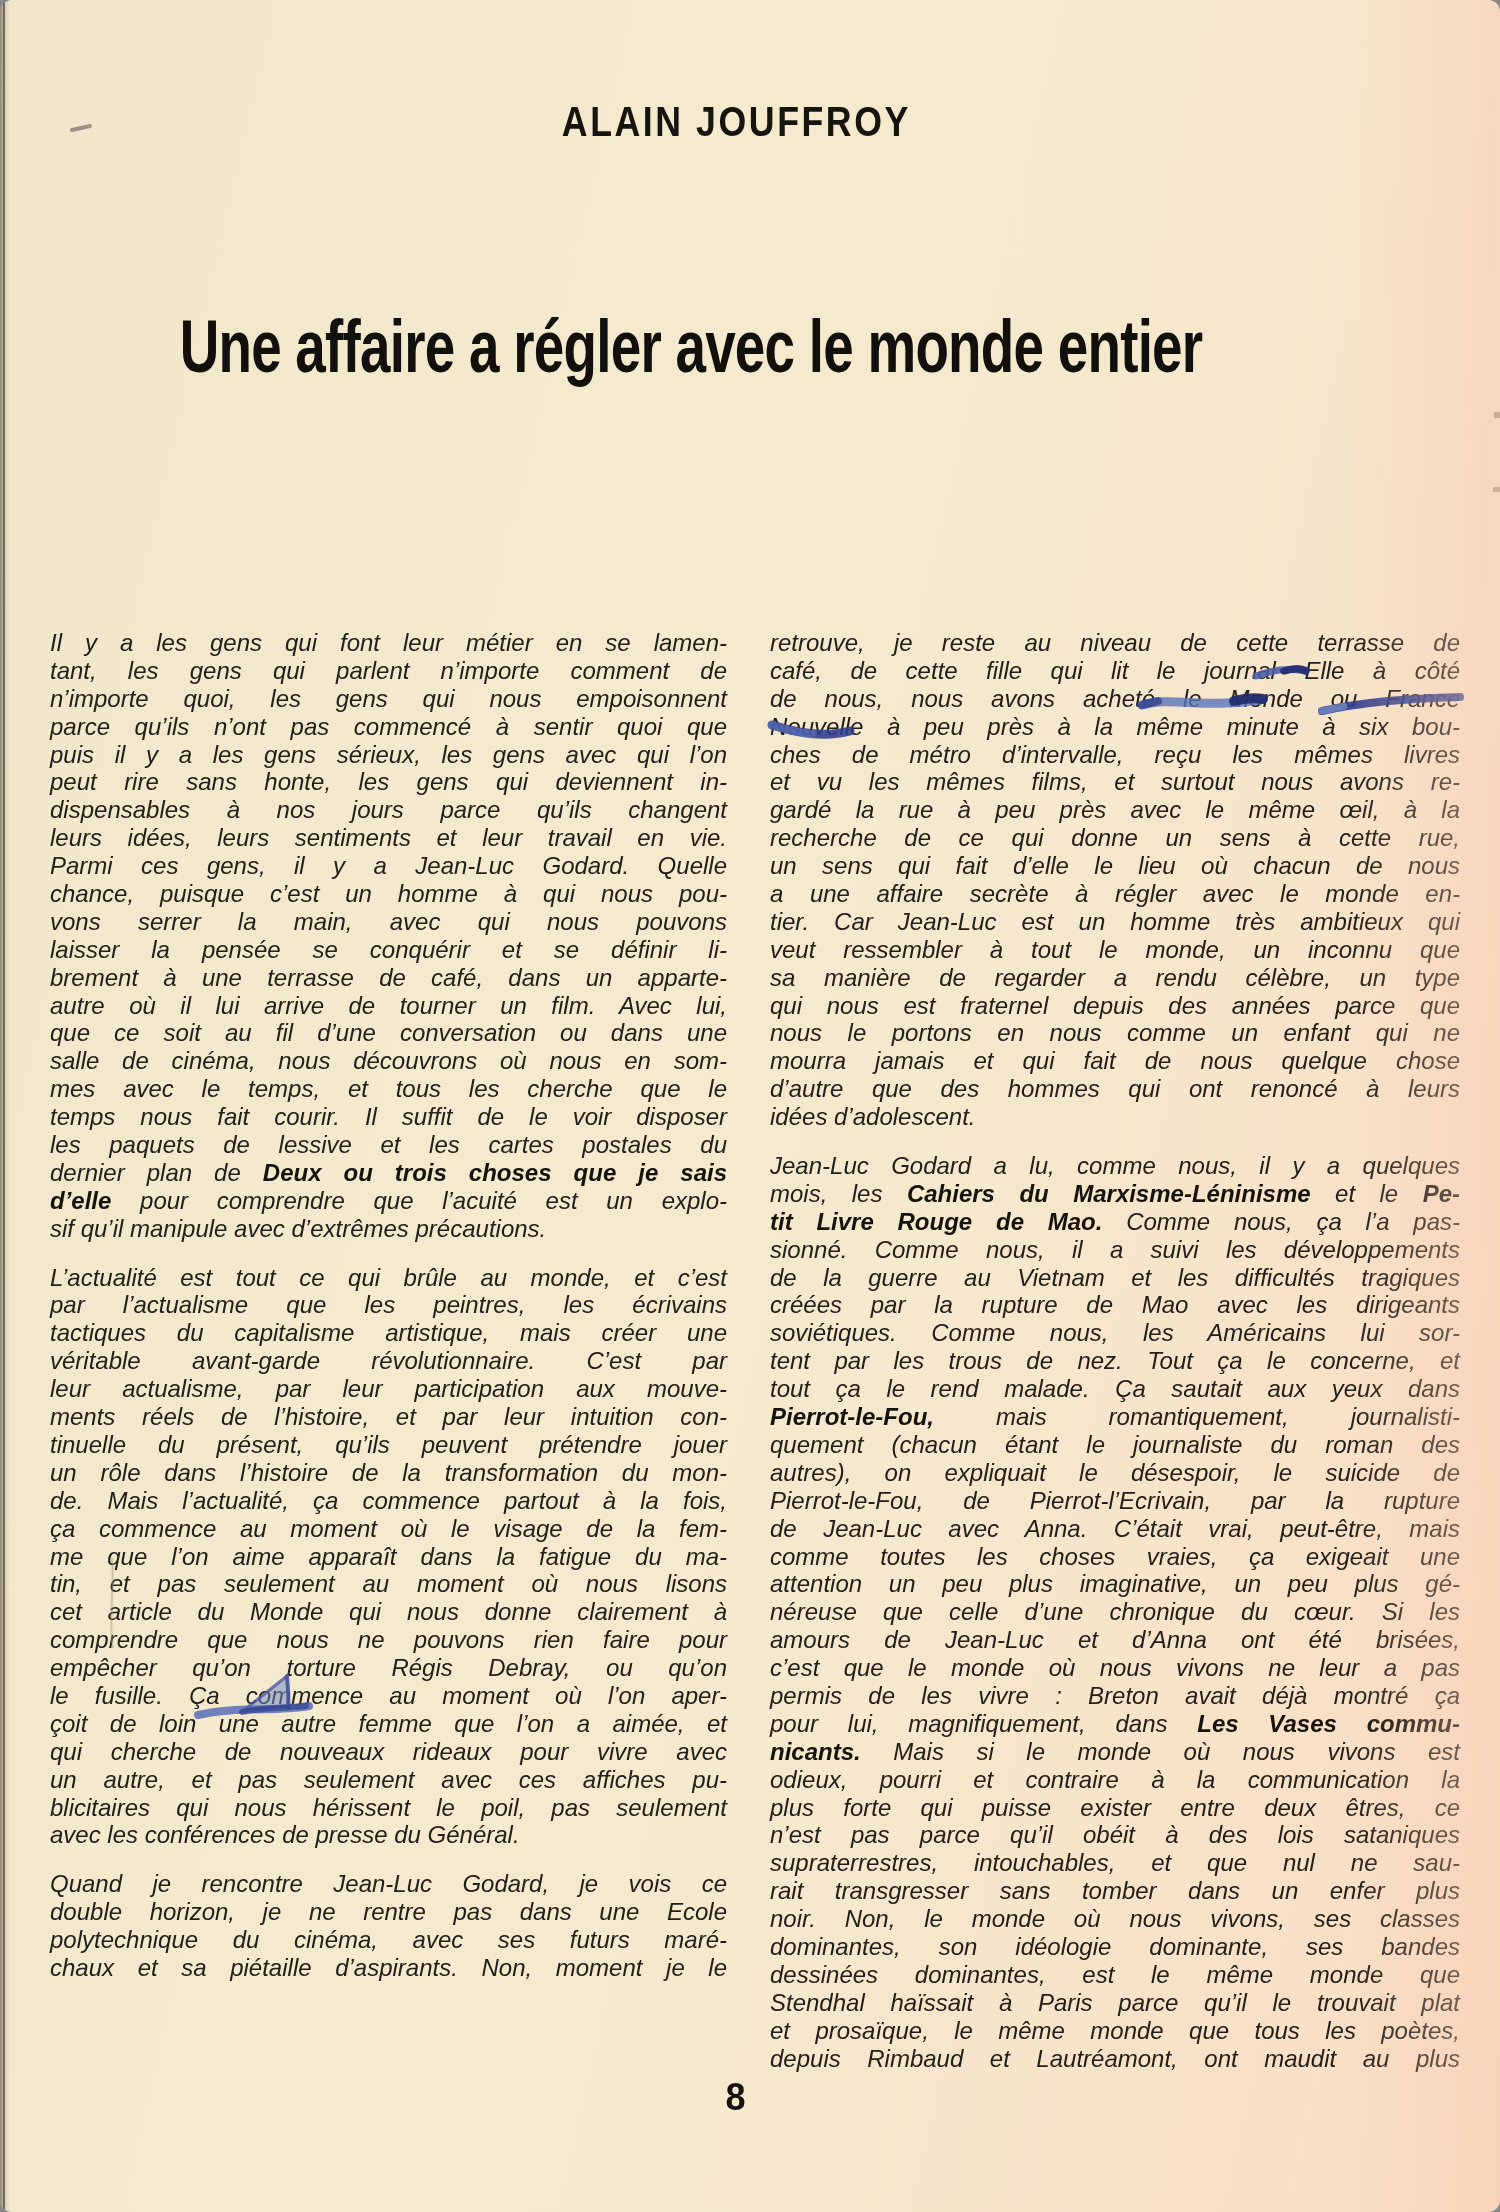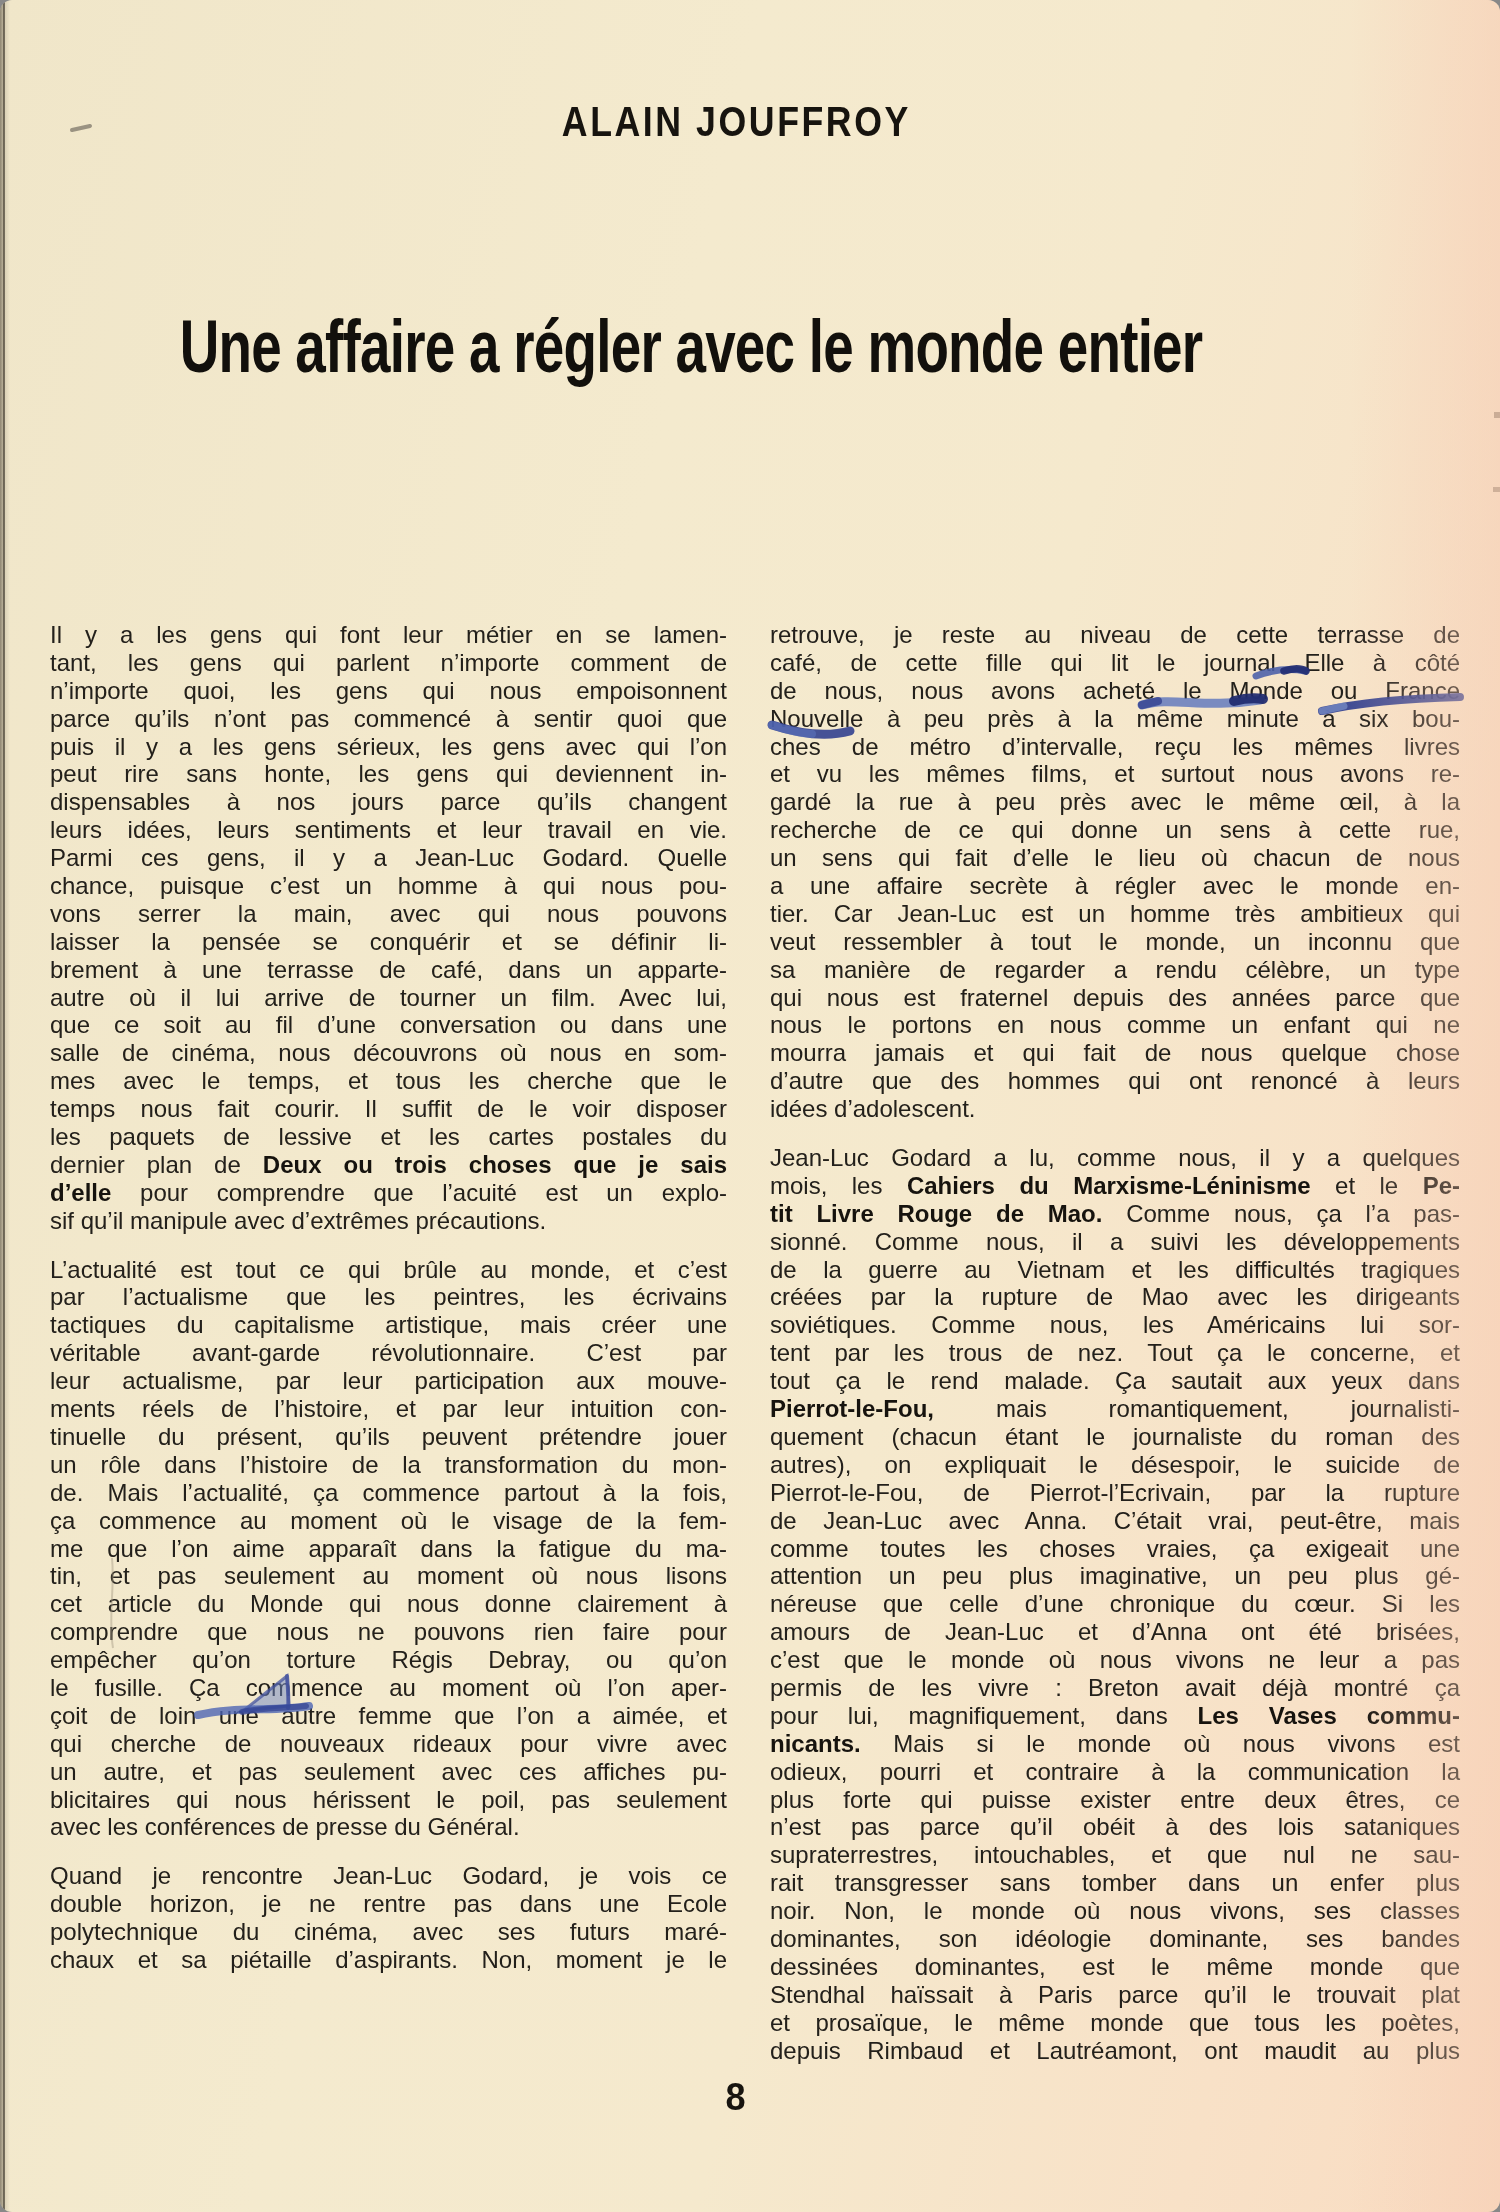--- a/index.html
+++ b/index.html
@@ -39,21 +39,21 @@
     color:#12100c;white-space:nowrap;
   }
   .title>span{display:inline-block;transform:scaleX(0.74);transform-origin:50% 50%;letter-spacing:-1px;}
   .col{
     position:absolute;top:617px;
     font-size:24px;line-height:27.9px;
     color:#23201b;
   }
   .col-left{left:50px;width:677px;}
   .col-right{left:770px;width:690px;}
-  .para{margin:4px 0 21px 0;}
+  .para{margin:12px 0 21px 0;font-style:italic;}
   .para:last-child{margin-bottom:0;}
   .line{
     text-align:justify;
     text-align-last:justify;
     height:27.9px;overflow:visible;white-space:normal;
   }
   .line.flush{text-align-last:left;}
   .line b{font-weight:700;color:#16130e;}
   .pagenum{
     position:absolute;left:0;top:2076px;width:1472px;

